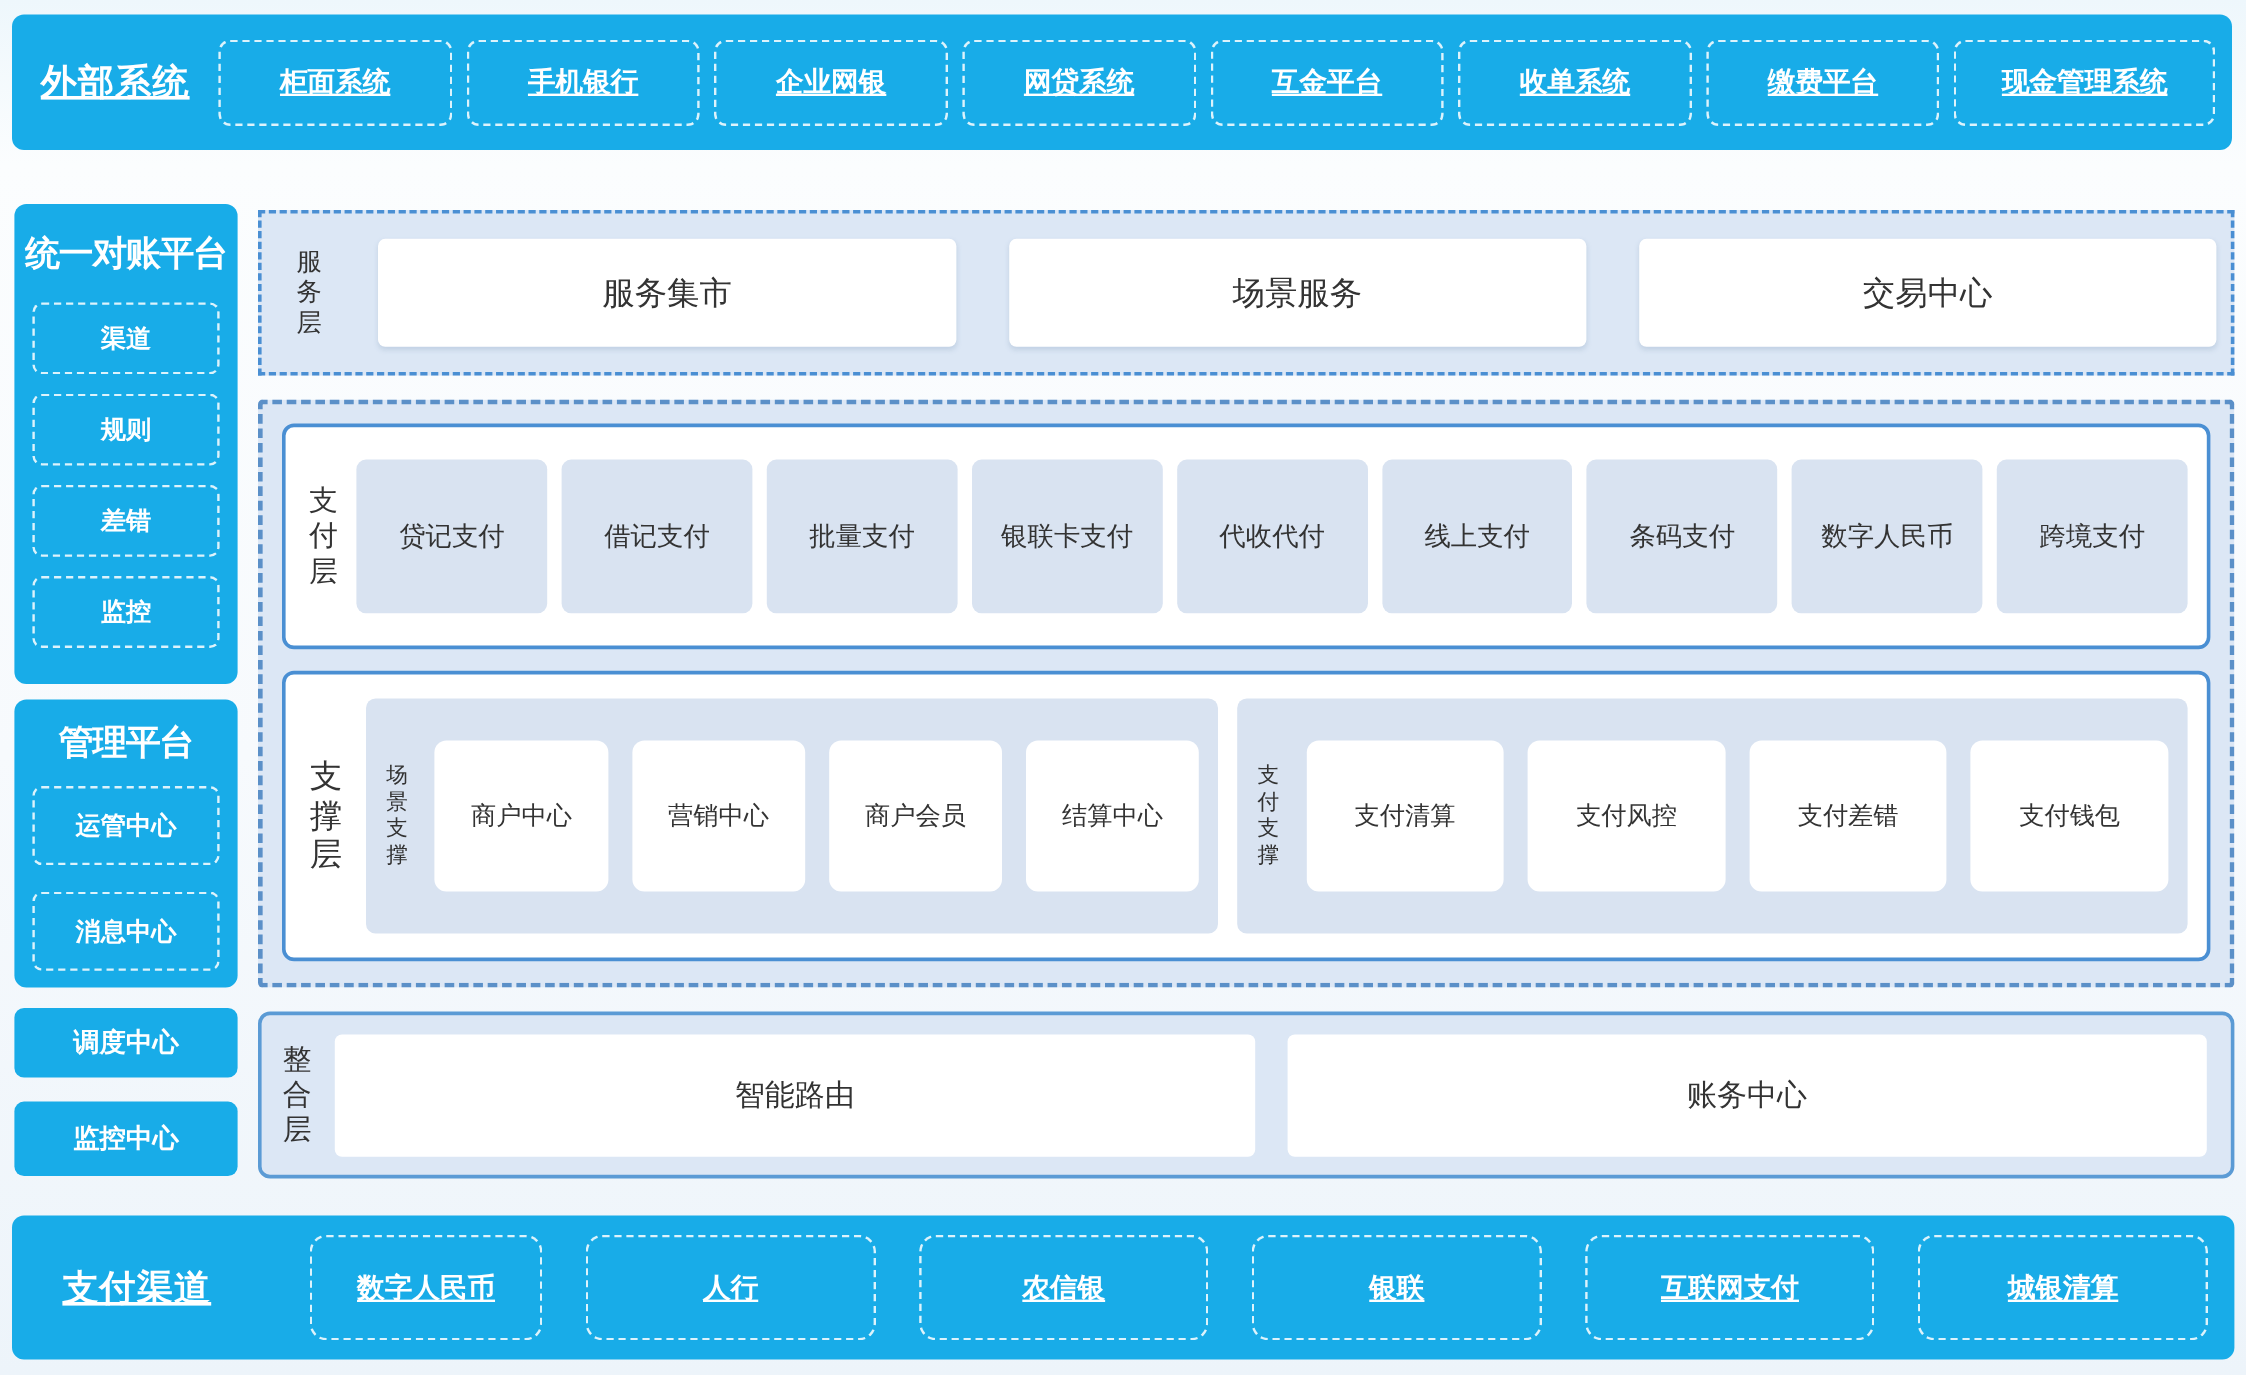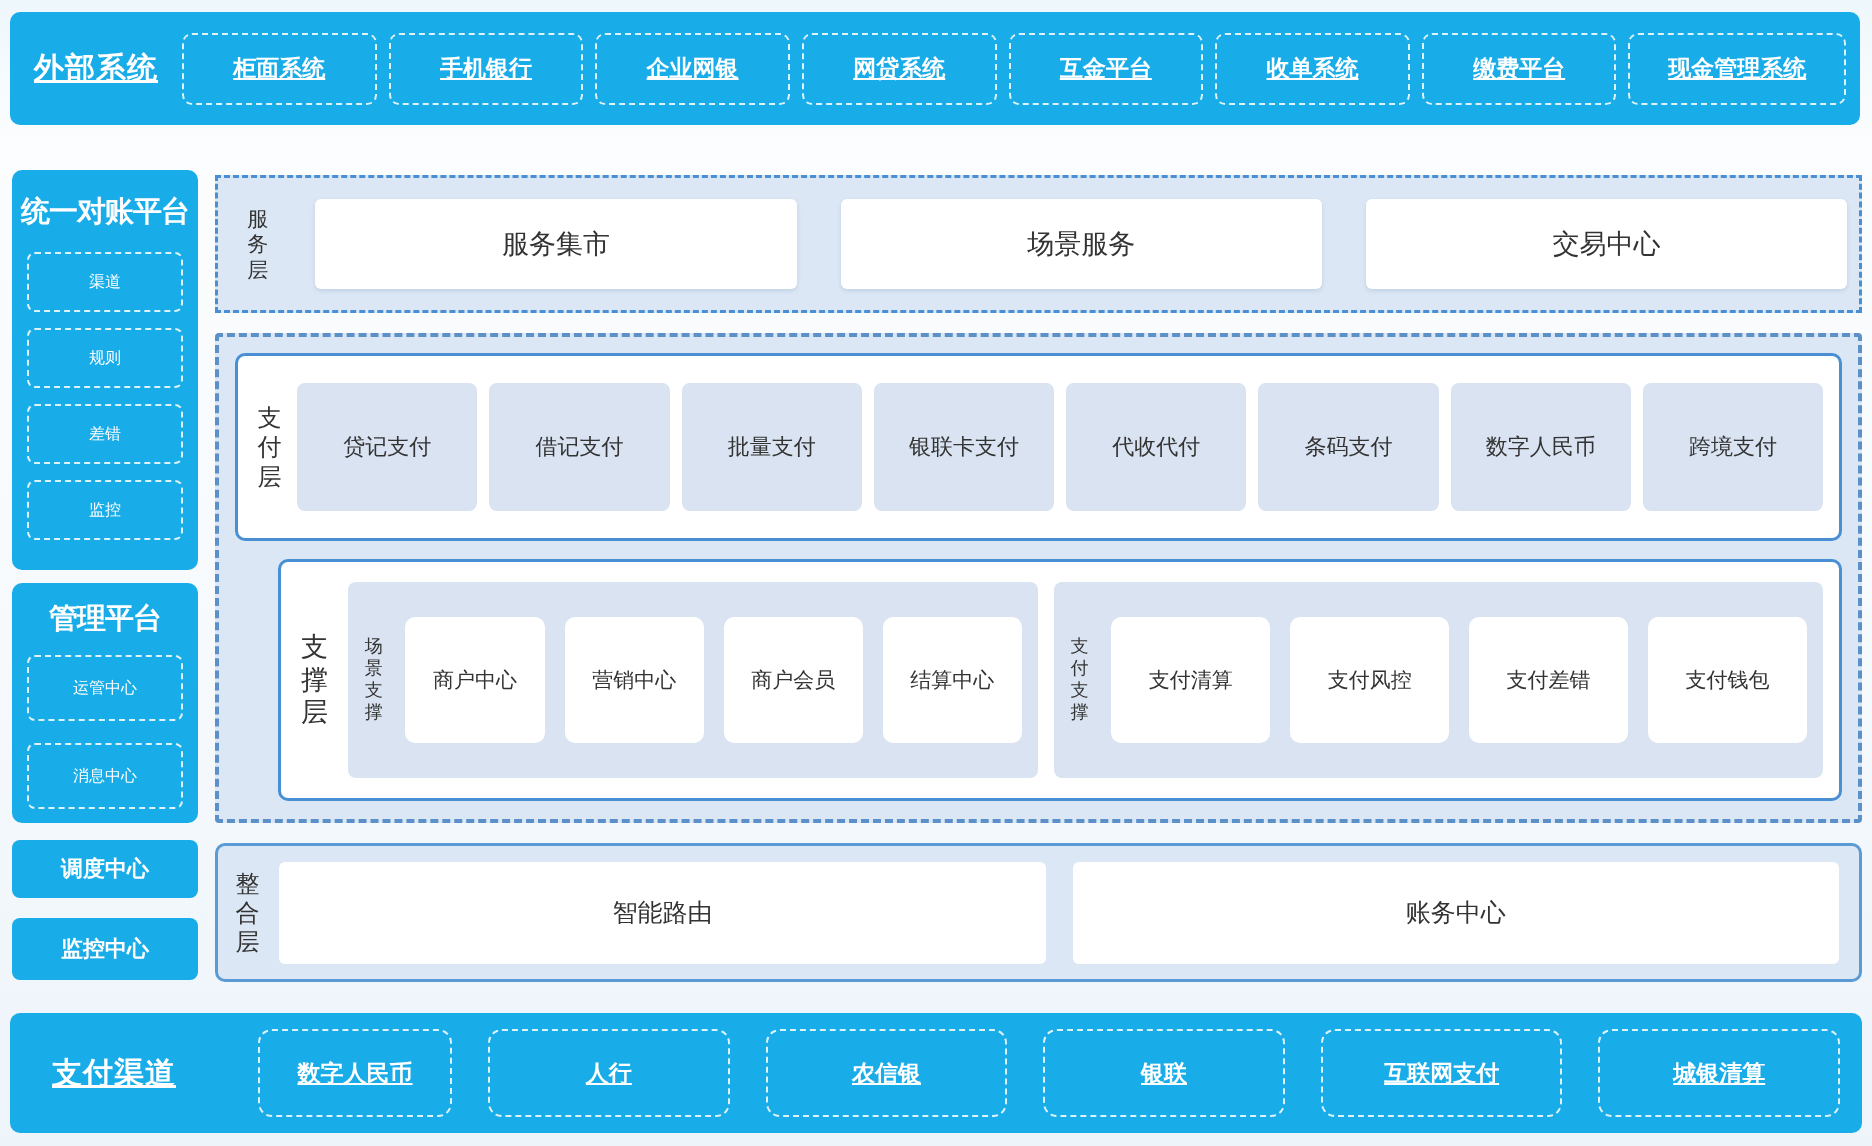--- a/index.html
+++ b/index.html
@@ -44,21 +44,21 @@
   .sb-group{position:absolute;left:12px;width:186px;background:var(--primary-blue);
     border-radius:10px;display:flex;flex-direction:column;align-items:center;}
   .sb-g1{top:170px;height:400px;padding:20px 14px 20px;}
   .sb-g2{top:583px;height:240px;padding:14px 12px 14px;}
   .sb-title{color:#fff;font-weight:bold;font-size:29px;letter-spacing:-1px;
     white-space:nowrap;text-align:center;height:44px;display:flex;align-items:center;}
   .sb-items{display:flex;flex-direction:column;width:156px;margin-top:18px;gap:16px;flex:1;}
   .sb-g2 .sb-items{gap:22px;margin-top:14px;}
   .sb-item{height:60px;border:2px dashed rgba(255,255,255,.85);border-radius:8px;
     display:flex;align-items:center;justify-content:center;
-    font-size:16px;font-weight:normal;color:#fff;flex:none;}
+    font-size:21px;font-weight:bold;color:#fff;flex:none;}
   .sb-g2 .sb-item{height:66px;}
   .sb-solo{position:absolute;left:12px;width:186px;background:var(--primary-blue);
     border-radius:8px;display:flex;align-items:center;justify-content:center;
     color:#fff;font-size:22px;font-weight:bold;}
   .sb-s1{top:840px;height:58px;}
   .sb-s2{top:918px;height:62px;}
 
   
   .vlabel{flex:none;width:1.3em;line-height:1.22;text-align:center;
     word-break:break-all;color:var(--text-dark);font-size:24px;}
@@ -80,21 +80,21 @@
   .middle-box{position:absolute;left:215px;top:333px;width:1647px;height:490px;
     background:var(--panel-blue);border:4px dashed var(--dash-border);border-radius:4px;
     padding:16px 16px 14px;}
   .layer-box{background:#fff;border:3px solid var(--solid-border);border-radius:10px;
     display:flex;align-items:center;}
   .payment-box{height:188px;gap:12px;padding:0 16px 0 16px;}
   .payment-box .row-items{gap:12px;font-family:Liberation Serif, serif;}
   .tint-card{flex:1;height:128px;background:var(--tint-card);border-radius:8px;
     display:flex;align-items:center;justify-content:center;font-size:22px;
     color:var(--text-dark);white-space:nowrap;}
-  .support-box{margin-top:18px;height:242px;gap:16px;padding:0 16px;margin-left:43px;}
+  .support-box{margin-top:18px;height:242px;gap:16px;padding:0 16px;}
   .panel{flex:1;height:196px;background:var(--tint-card);border-radius:8px;
     display:flex;align-items:center;gap:18px;padding:0 16px 0 12px;}
   .panel-2{flex:1.12;}
   .panel .row-items{gap:20px;}
   .panel .white-card{flex:1;height:126px;border-radius:10px;font-size:21px;box-shadow:none;}
 
   
   .integration{position:absolute;left:215px;top:843px;width:1647px;height:139px;
     background:var(--panel-blue);border:3px solid var(--integration-border);border-radius:10px;
     display:flex;align-items:center;gap:16px;padding:0 20px 0 14px;}
@@ -158,20 +158,21 @@
 
     <div class="layer-box payment-box">
       <div class="vlabel">支付层</div>
       <div class="row-items">
 
       <div class="tint-card">贷记支付</div>
           <div class="tint-card">借记支付</div>
           <div class="tint-card">批量支付</div>
           <div class="tint-card">银联卡支付</div>
           <div class="tint-card">代收代付</div>
+          <div class="tint-card">线上支付</div>
           <div class="tint-card">条码支付</div>
           <div class="tint-card">数字人民币</div>
           <div class="tint-card">跨境支付</div>
         </div>
     </div>
 
     <div class="layer-box support-box">
       <div class="vlabel vlabel-xl">支撑层</div>
 
       <div class="panel panel-1">

